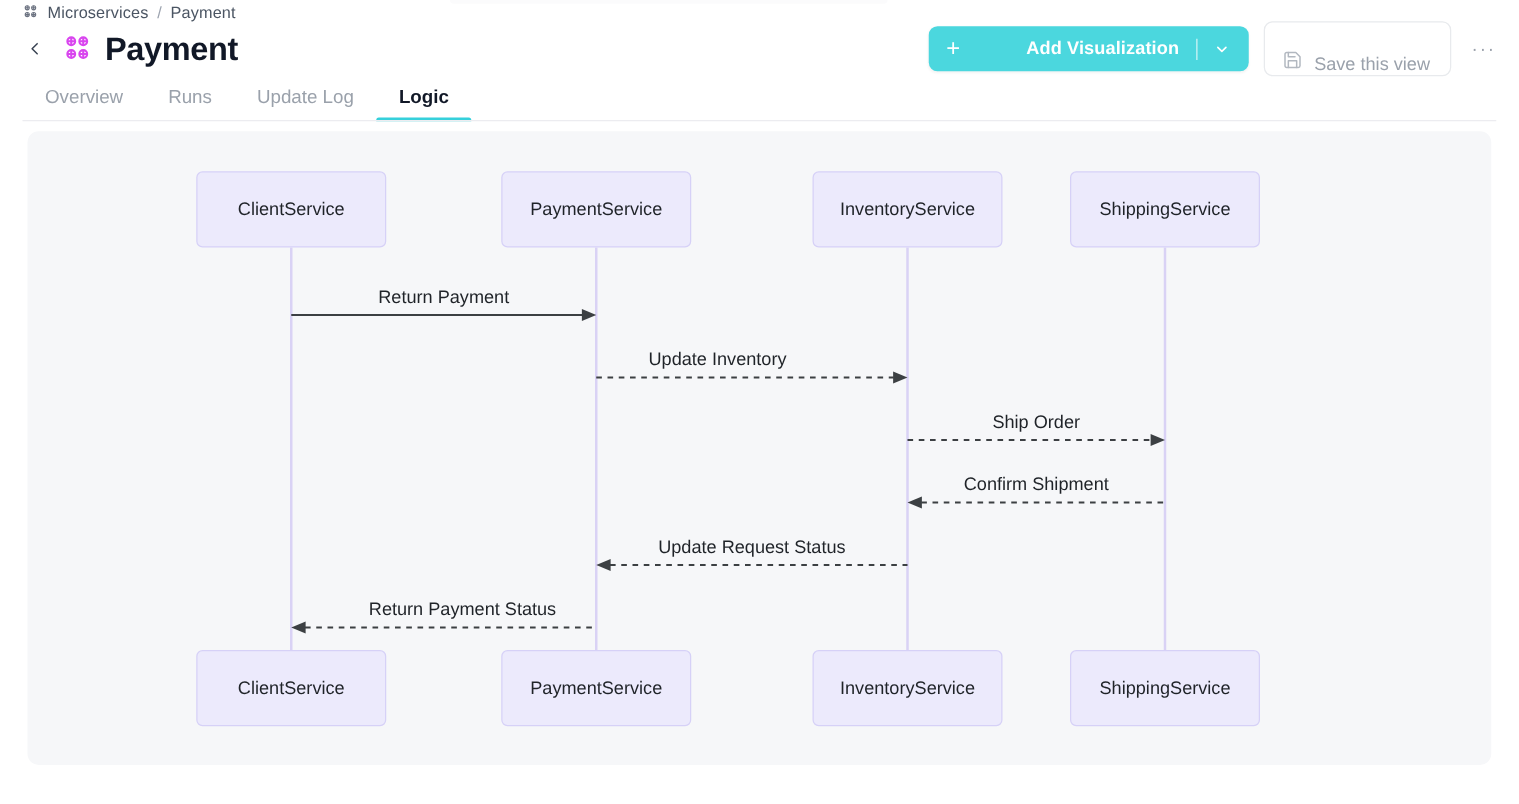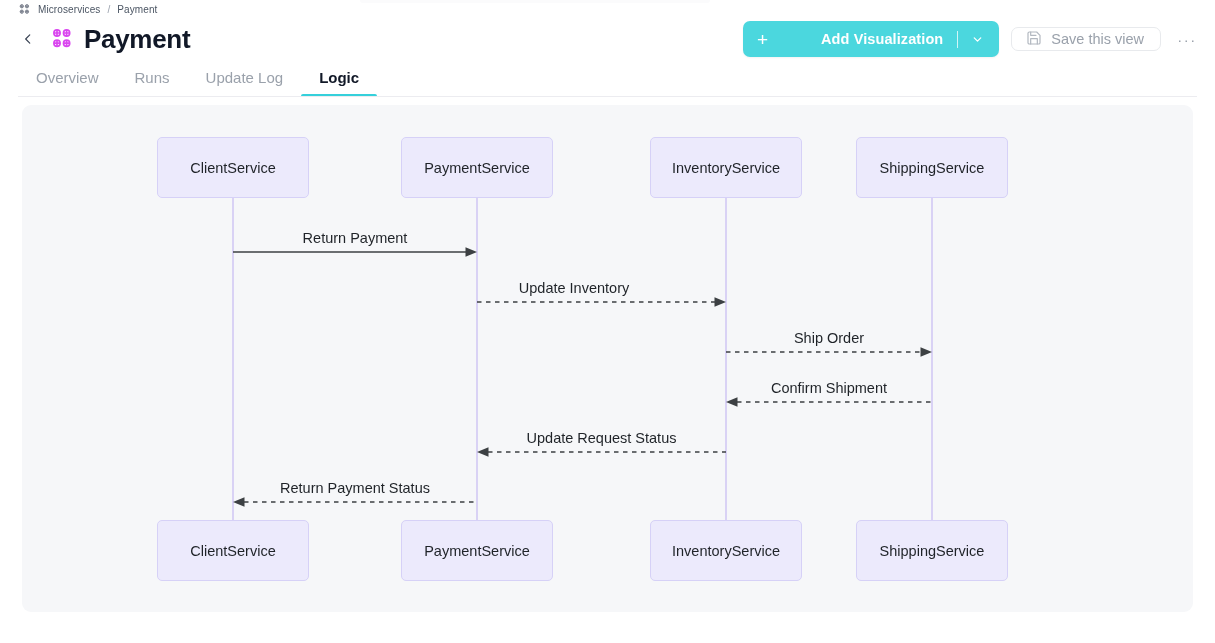--- a/index.html
+++ b/index.html
@@ -13,21 +13,21 @@
   
   .top-ghost{
     position:absolute; left:360px; top:0; width:350px; height:3px;
     background:#fbfbfc; border-radius:0 0 4px 4px;
   }
 
   
   .breadcrumb{
     position:absolute; left:18px; top:0px; height:18px;
     display:flex; align-items:center; gap:7px;
-    font-size:10px; color:#6b7280; letter-spacing:.1px;
+    font-size:13px; color:#6b7280; letter-spacing:.1px;
   }
   .breadcrumb .bc-link{ color:#4b5563; }
   .breadcrumb .bc-sep{ color:#9ca3af; }
   .breadcrumb .bc-cur{ color:#4b5563; }
 
   .cluster-ico{ display:block; }
 
   
   .title-row{
     position:absolute; left:18px; top:18px; right:14px; height:42px;
@@ -54,21 +54,21 @@
   }
   .btn-primary .plus{ font-size:19px; line-height:1; font-weight:400; margin-right:9px; }
   .btn-primary .lbl{ font-size:14.5px; font-weight:600; letter-spacing:.1px; white-space:nowrap;margin-left:44px; }
   .btn-primary .vsep{
     width:1px; height:17px; background:rgba(255,255,255,.75);
     margin:0 13px 0 14px;
   }
   .btn-primary .caret{ padding-right:15px; display:flex; align-items:center; }
 
   .btn-ghost{
-    height:24px; display:flex; align-items:center; gap:9px;
+    height:44px; display:flex; align-items:flex-end; gap:9px;
     background:#fff; border:1px solid #e8eaed; border-radius:7px;
     color:#9aa1ab; padding:0 16px 0 14px; cursor:pointer;
     font-size:14.5px;
   }
   .btn-ghost .lbl{ white-space:nowrap; }
 
   .btn-more{
     width:28px; height:28px; display:flex; align-items:center; justify-content:center;
     color:#9aa1ab; cursor:pointer; letter-spacing:1.5px; font-size:15px;
   }
@@ -248,21 +248,21 @@
           <path d="M11.5 0.2 L0 5 L11.5 9.8 Z" fill="#3c4043"></path>
         </svg>
       </div>
       <div class="msg-label" style="left: 579.5px; top: 325px;">Update Request Status</div>
       <div class="msg-line" style="left: 455px; top: 342px; width: 249px;">
         <svg width="249" height="10" viewBox="0 0 249 10">
           <line x1="11" y1="5" x2="249" y2="5" stroke="#3c4043" stroke-width="1.6" stroke-dasharray="4.5,4.5"></line>
           <path d="M11.5 0.2 L0 5 L11.5 9.8 Z" fill="#3c4043"></path>
         </svg>
       </div>
-      <div class="msg-label" style="left: 333px; top: 375px;">Return Payment Status</div>
+      <div class="msg-label" style="left: 348px; top: 375px;">Return Payment Status</div>
       <div class="msg-line" style="left: 211px; top: 392px; width: 244px;">
         <svg width="244" height="10" viewBox="0 0 244 10">
           <line x1="11" y1="5" x2="244" y2="5" stroke="#3c4043" stroke-width="1.6" stroke-dasharray="4.5,4.5"></line>
           <path d="M11.5 0.2 L0 5 L11.5 9.8 Z" fill="#3c4043"></path>
         </svg>
       </div>
     </div>
 </div>
 
 </body></html>

